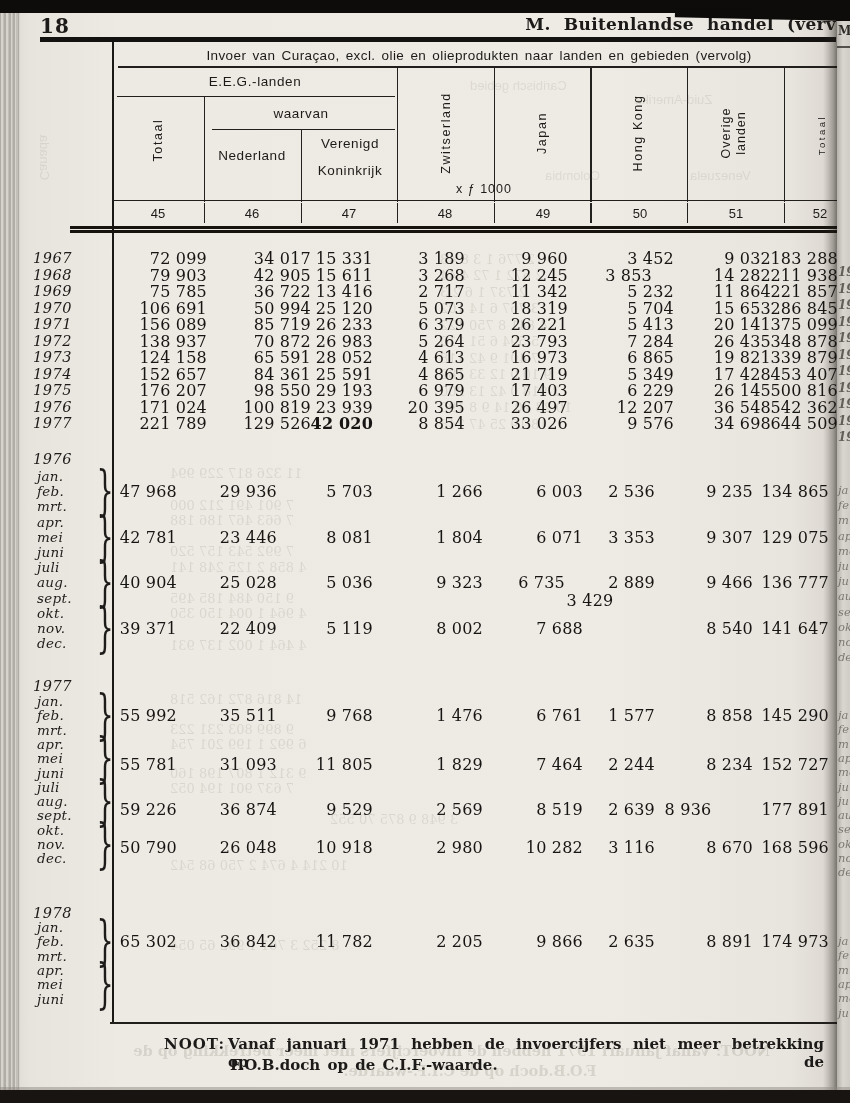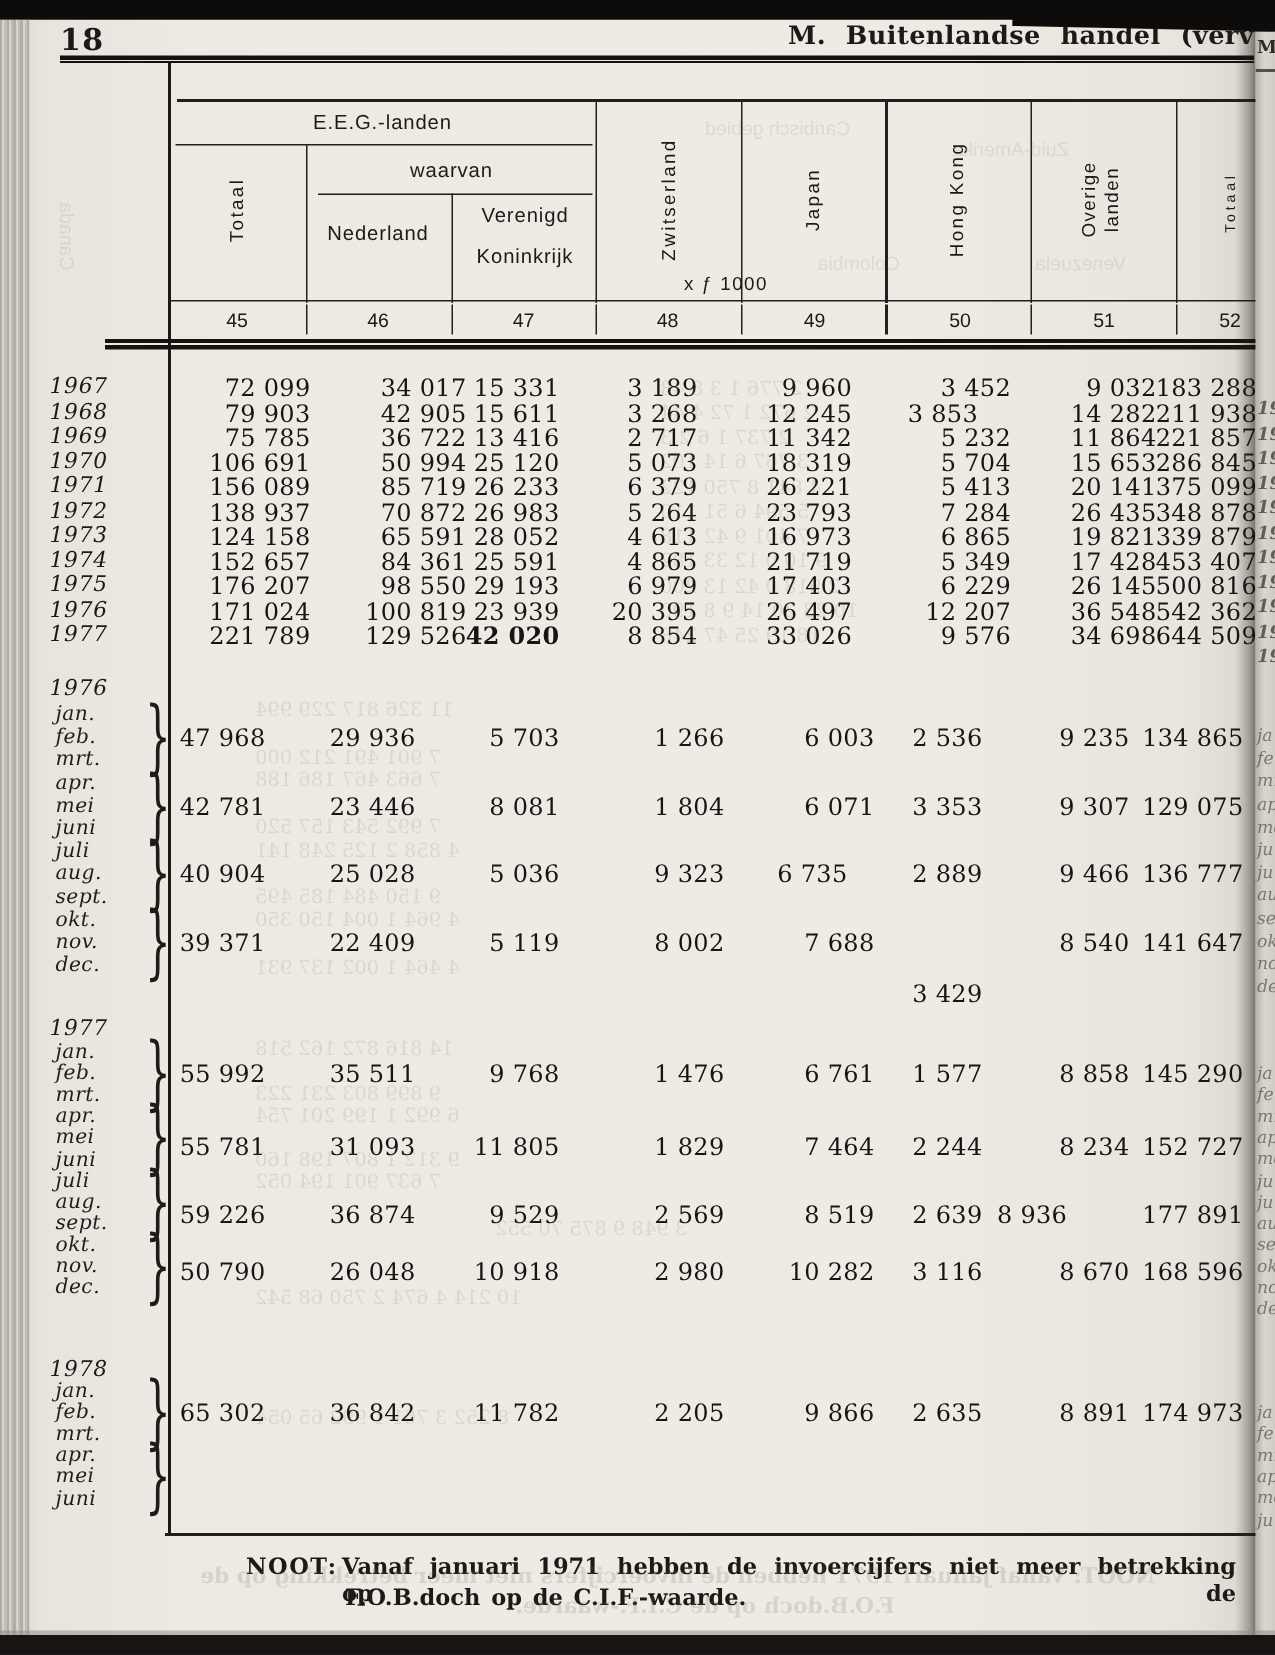--- a/index.html
+++ b/index.html
@@ -64,20 +64,21 @@
 
 <div id="canvas">
   <div class="paper"></div>
   <div class="gutter"></div>
 
   <div class="abs pgnum" style="left:40px;top:14px;">18</div>
   <div class="abs hdr-right" style="right:14px;top:14px;">M.   Buitenlandse handel (verv</div>
   <div class="abs rule2-top" style="left:40px;top:37px;width:796px;"></div>
 
   <div class="abs vline main" style="left:112px;top:42px;height:982px;"></div>
+  <div class="abs sans title" style="left:479px;top:48px;">Invoer van Curaçao, excl. olie en olieprodukten naar landen en gebieden (vervolg)</div>
   <div class="abs rule" style="left:118px;top:66px;width:725px;height:1.5px;"></div>
 
   <div class="abs sans ghead" style="left:255px;top:74px;">E.E.G.-landen</div>
   <div class="abs rule" style="left:117px;top:96px;width:278px;height:1px;"></div>
   <div class="abs sans ghead" style="left:301px;top:106px;">waarvan</div>
   <div class="abs rule" style="left:212px;top:129px;width:183px;height:1px;"></div>
   <div class="abs sans ghead" style="left:252px;top:148px;">Nederland</div>
   <div class="abs sans ghead" style="left:350px;top:136px;">Verenigd</div>
   <div class="abs sans ghead" style="left:350px;top:163px;">Koninkrijk</div>
 
@@ -260,21 +261,21 @@
       <div class="val" style="left: 435px; top: 575.4px;">6 735</div>
       <div class="val" style="left: 525px; top: 575.4px;">2 889</div>
       <div class="val" style="left: 623px; top: 575.4px;">9 466</div>
       <div class="val" style="left: 699px; top: 575.4px;">136 777</div>
       <div class="brace" style="left: 88px; top: 601px;">}</div>
       <div class="val" style="left: 47px; top: 621px;">39 371</div>
       <div class="val" style="left: 147px; top: 621px;">22 409</div>
       <div class="val" style="left: 243px; top: 621px;">5 119</div>
       <div class="val" style="left: 353px; top: 621px;">8 002</div>
       <div class="val" style="left: 453px; top: 621px;">7 688</div>
-      <div class="val" style="left: 525px; top: 655px;">3 429</div>
+      <div class="val" style="left: 525px; top: 593px; text-align: center;">3 429</div>
       <div class="val" style="left: 623px; top: 621px;">8 540</div>
       <div class="val" style="left: 699px; top: 621px;">141 647</div>
       <div class="ylab" style="left: 33px; top: 679px;">1977</div>
       <div class="mlab" style="left: 37px; top: 694px;">jan.</div>
       <div class="mlab" style="left: 37px; top: 708.3px;">feb.</div>
       <div class="mlab" style="left: 37px; top: 722.6px;">mrt.</div>
       <div class="mlab" style="left: 37px; top: 736.9px;">apr.</div>
       <div class="mlab" style="left: 37px; top: 751.2px;">mei</div>
       <div class="mlab" style="left: 37px; top: 765.5px;">juni</div>
       <div class="mlab" style="left: 37px; top: 779.8px;">juli</div>

